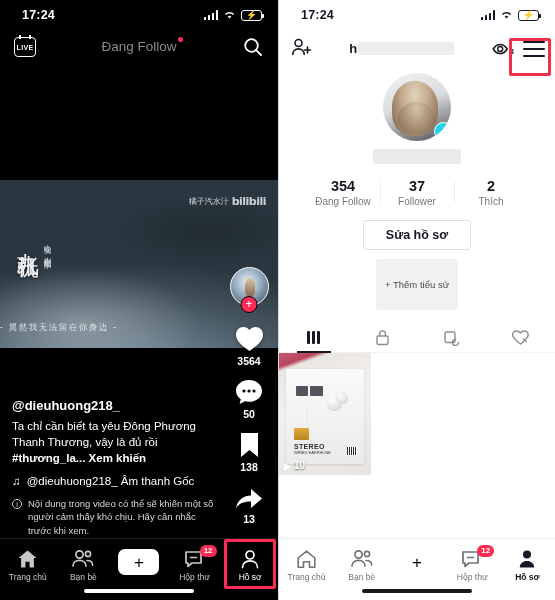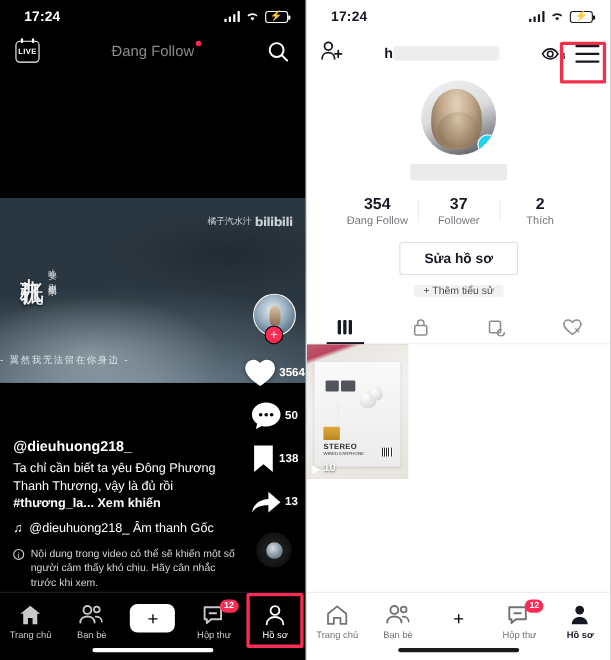--- a/index.html
+++ b/index.html
@@ -134,21 +134,21 @@
   .rail-av .pic:after{
     content:''; position:absolute; left:38%; top:28%; width:28%; height:48%;
     background: linear-gradient(180deg,#d8c4a8,#8d6b52); border-radius:40% 40% 30% 30%;
   }
   .plus-badge {
     position: absolute; bottom: -7px; left: 50%; transform: translateX(-50%);
     width: 17px; height: 17px; border-radius: 50%; background: #fe2c55;
     color:#fff; font-size: 12px; line-height: 15px; text-align:center;
     border: 1.2px solid #000; font-weight: 300;
   }
-  .rail-item { display:flex; flex-direction:row; align-items:center; gap:2px; }
+  .rail-item { display:flex; flex-direction:column; align-items:center; gap:2px; }
   .rail-item .cnt { font-size: 10.5px; font-weight: bold; color:#fff; }
   .rail-item svg { display:block; filter: drop-shadow(0 1px 2px rgba(0,0,0,.45)); }
   .disc {
     width: 32px; height: 32px; border-radius: 50%;
     background: radial-gradient(circle, #2a2a2a 0%, #111 70%);
     display:flex; align-items:center; justify-content:center; margin-top: 4px;
   }
   .disc .inner {
     width: 15px; height: 15px; border-radius: 50%;
     background: radial-gradient(circle at 40% 35%, #d8dee3, #7d8c98 60%, #4a5a66);
@@ -272,21 +272,21 @@
   }
   .stat .num { font-size: 14.5px; font-weight: bold; }
   .stat .lbl { font-size: 10px; color:#75777c; margin-top: 2px; }
   .edit-btn {
     display:block; margin: 13px auto 0; width: 108px; height: 30px;
     border: 1px solid #e0e0e1; border-radius: 3px; background:#fff;
     font-size: 12.5px; font-weight: bold; color:#161823; font-family:"Liberation Sans", sans-serif;
   }
   .add-bio {
     display:block; margin: 9px auto 0; background:#f1f1f2; color:#4a4c51;
-    border: none; border-radius: 3px; font-size: 9.5px; padding: 0 9px;
+    border: none; border-radius: 3px; font-size: 9.5px; padding: 20px 9px;
     font-family:"Liberation Sans", sans-serif;
   }
   .prof-tabs {
     display:flex; margin-top: 12px; border-bottom: 1px solid #f0f0f0;
   }
   .ptab {
     flex:1; display:flex; align-items:center; justify-content:center;
     height: 30px; position:relative;
   }
   .ptab.active:after {

